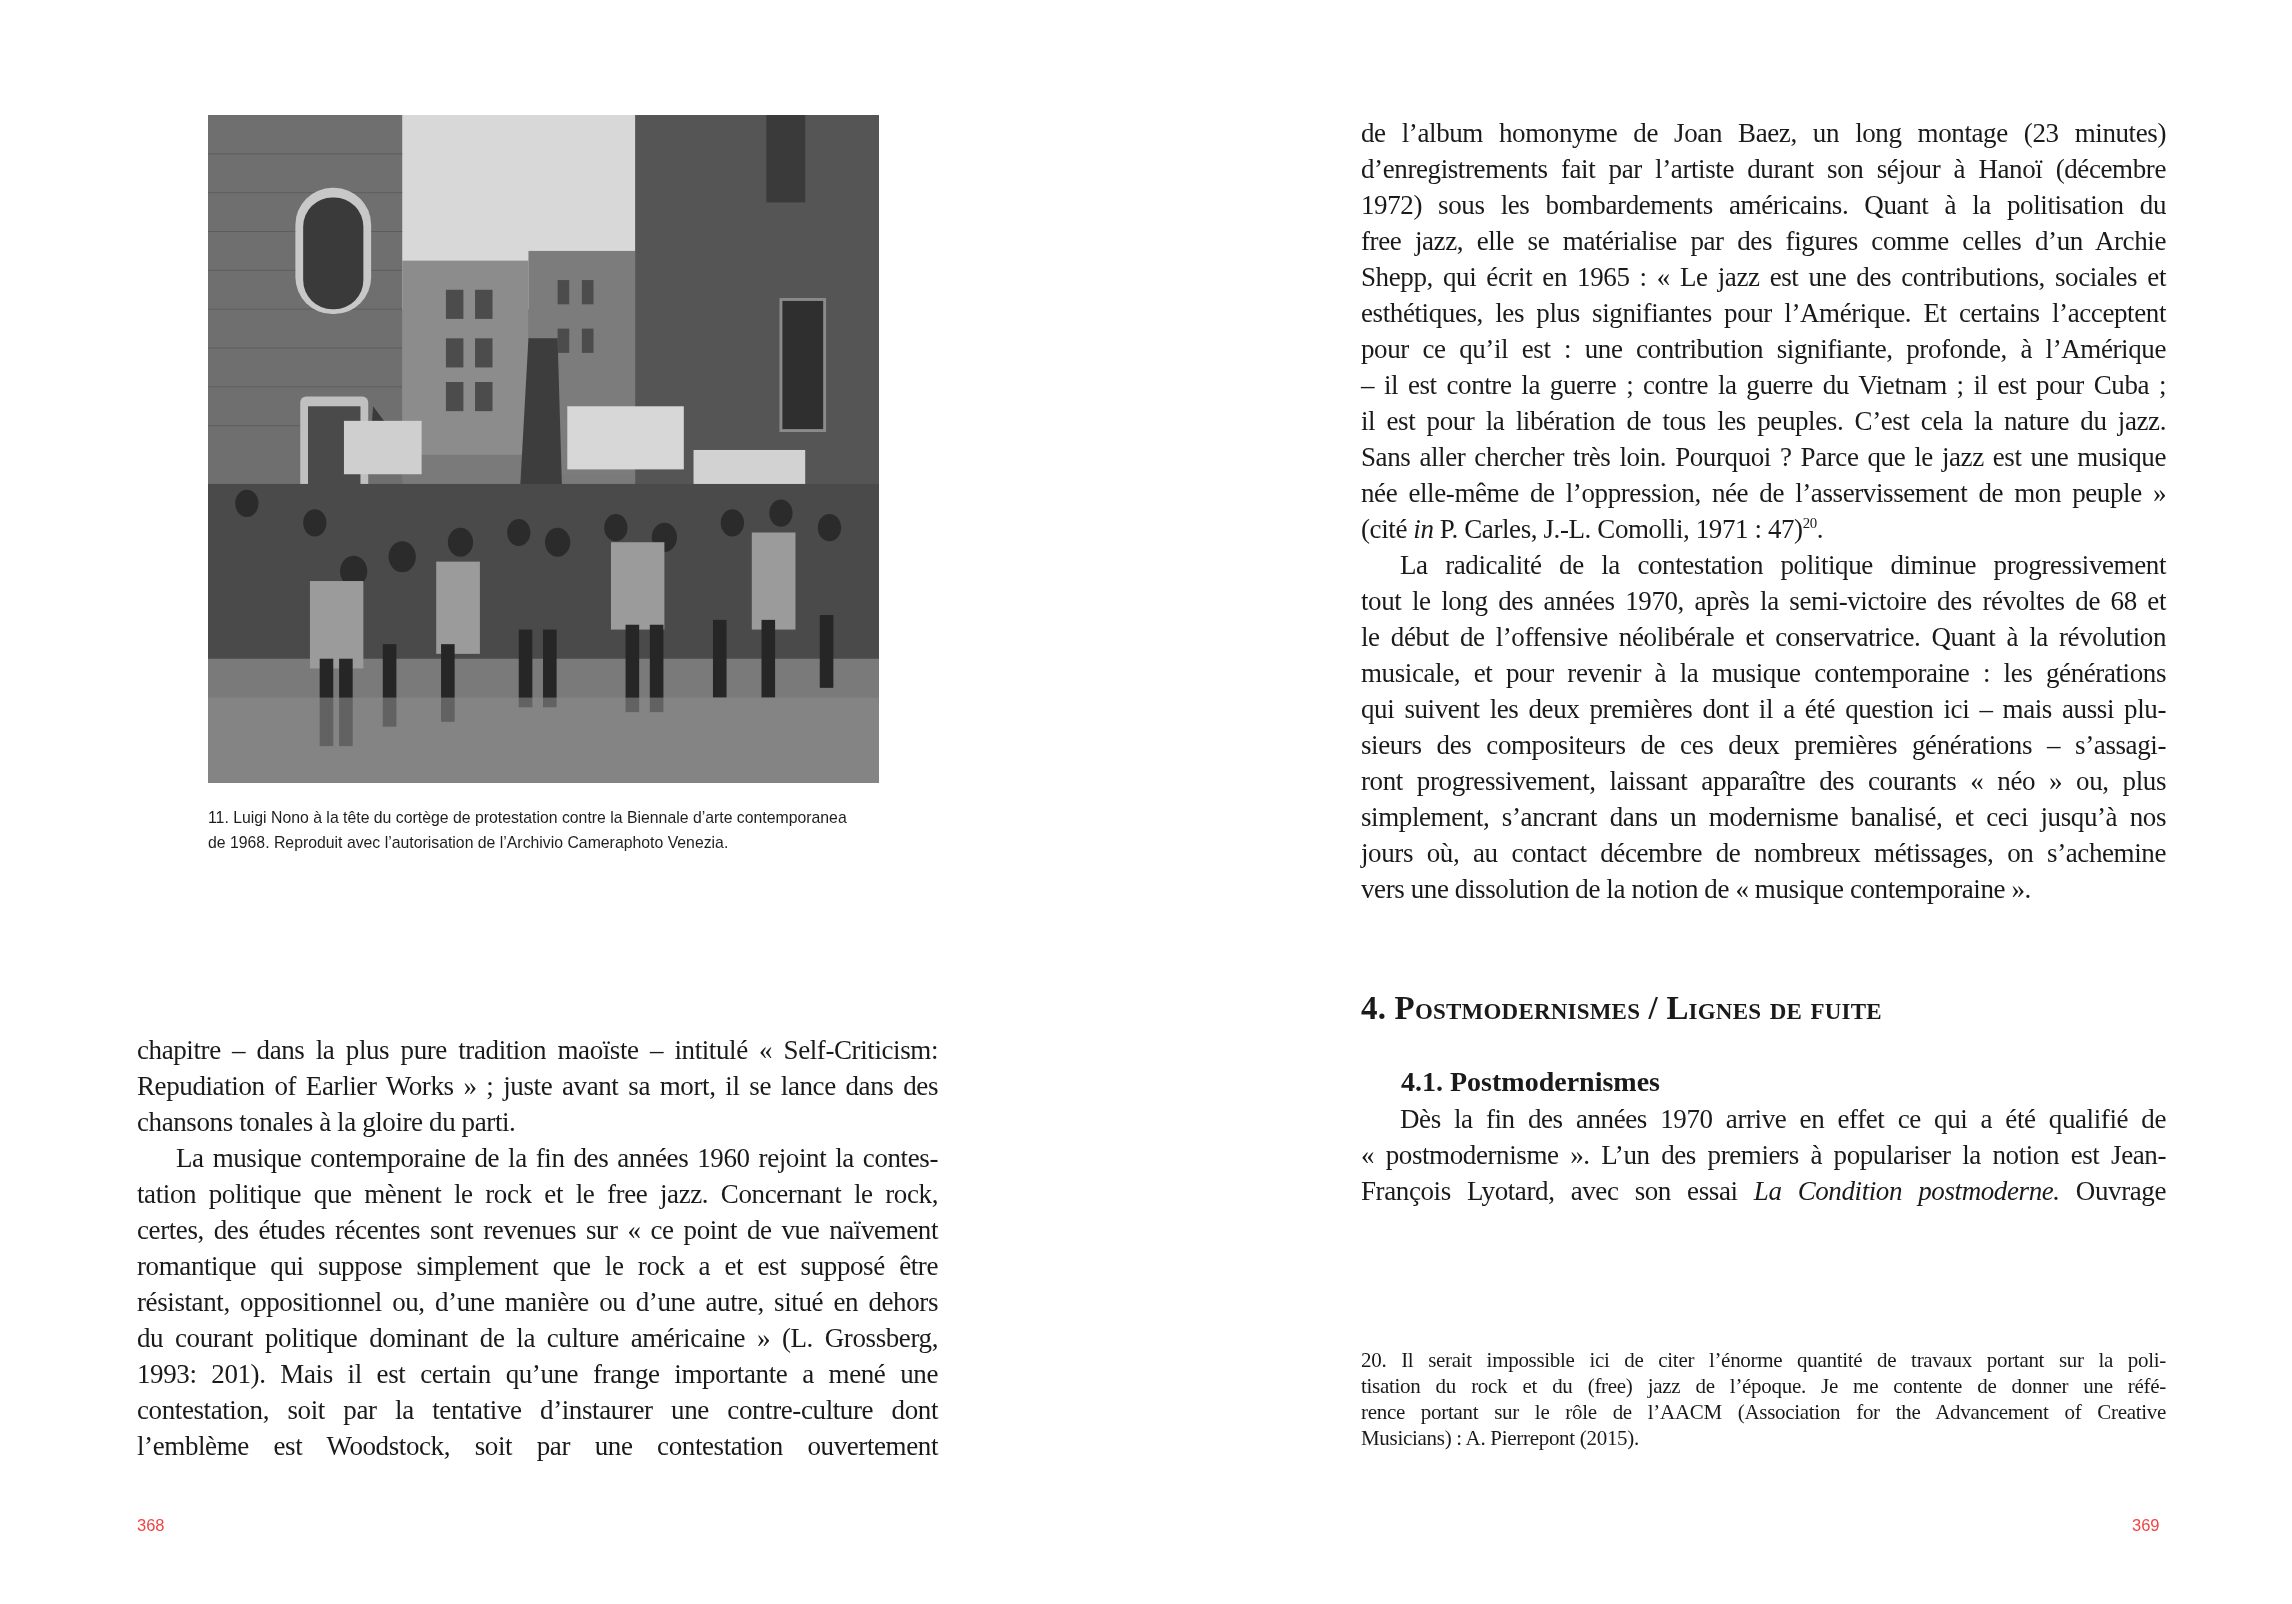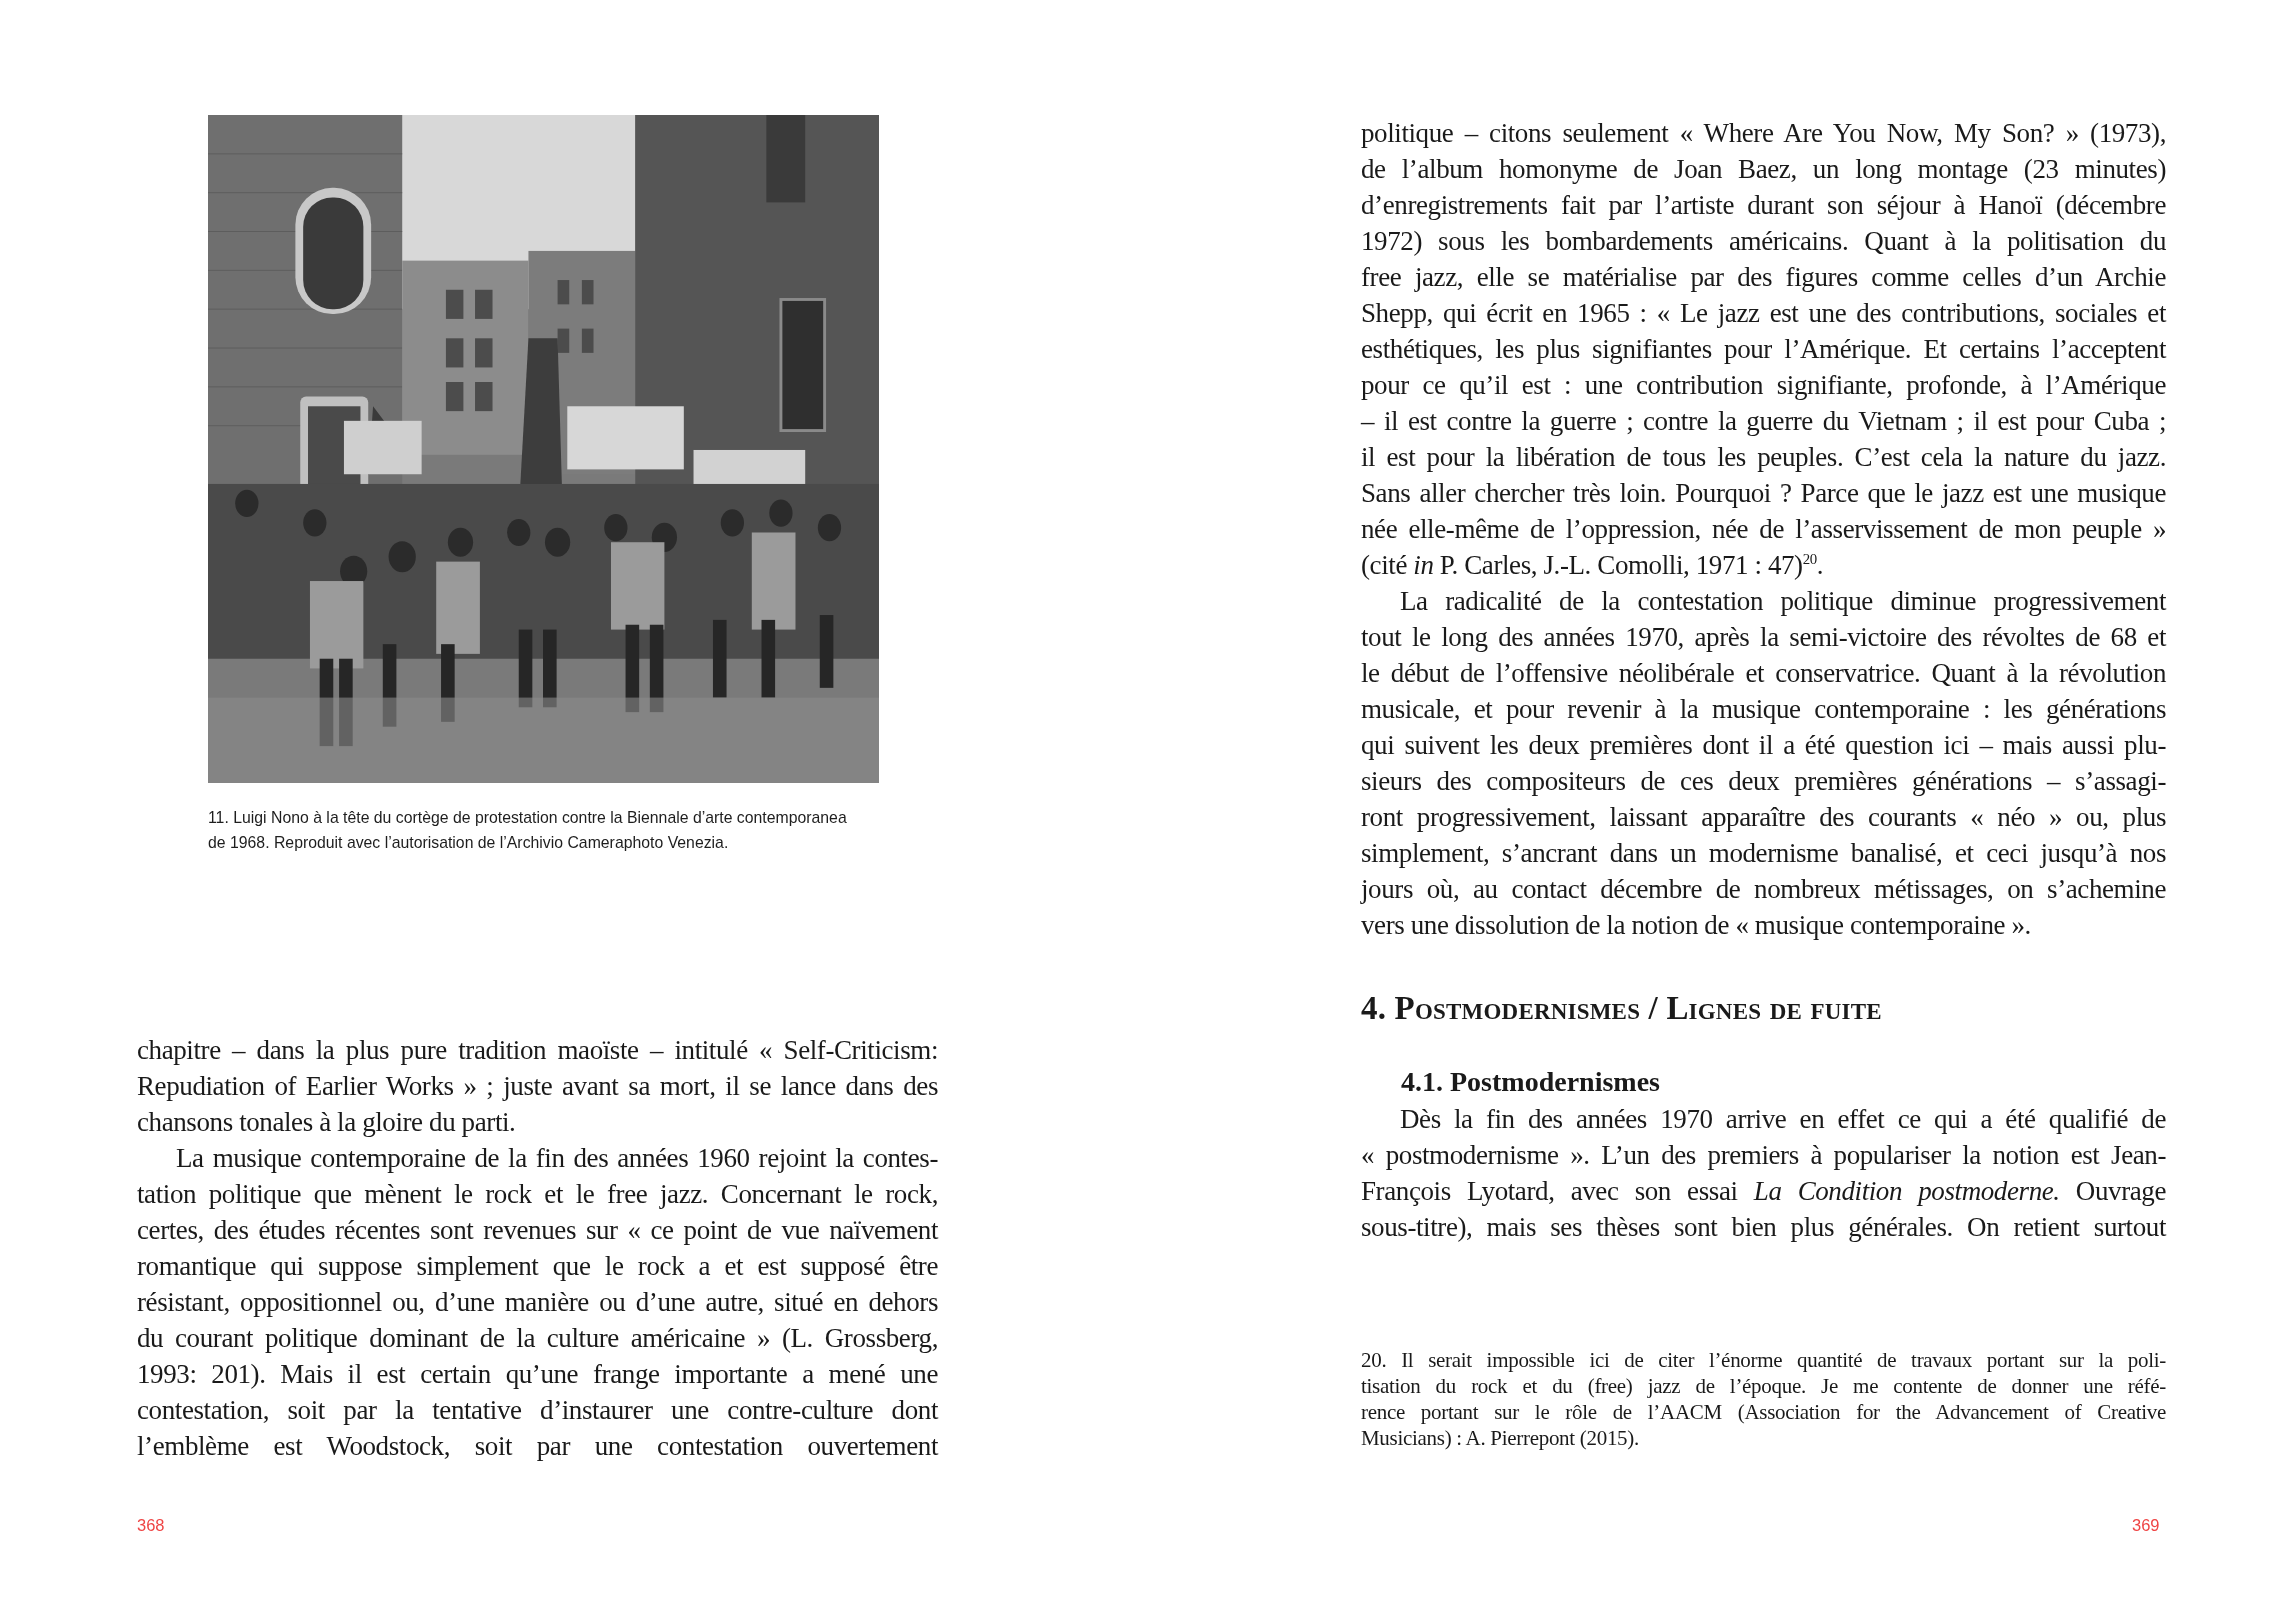--- a/index.html
+++ b/index.html
@@ -182,21 +182,20 @@
   <span class="line">1993: 201). Mais il est certain qu’une frange importante a mené une</span>
   <span class="line">contestation, soit par la tentative d’instaurer une contre-culture dont</span>
   <span class="line">l’emblème est Woodstock, soit par une contestation ouvertement</span>
 </div>
 
 <div class="page-number pn-left">368</div>
 
 <div class="page page-right"></div>
 
 <div class="text-block right-body">
-  <span class="line">politique – citons seulement « Where Are You Now, My Son? » (1973),</span>
   <span class="line">de l’album homonyme de Joan Baez, un long montage (23 minutes)</span>
   <span class="line">d’enregistrements fait par l’artiste durant son séjour à Hanoï (décembre</span>
   <span class="line">1972) sous les bombardements américains. Quant à la politisation du</span>
   <span class="line">free jazz, elle se matérialise par des figures comme celles d’un Archie</span>
   <span class="line">Shepp, qui écrit en 1965 : « Le jazz est une des contributions, sociales et</span>
   <span class="line">esthétiques, les plus signifiantes pour l’Amérique. Et certains l’acceptent</span>
   <span class="line">pour ce qu’il est : une contribution signifiante, profonde, à l’Amérique</span>
   <span class="line">–  il est contre la guerre ; contre la guerre du Vietnam ; il est pour Cuba ;</span>
   <span class="line">il est pour la libération de tous les peuples. C’est cela la nature du jazz.</span>
   <span class="line">Sans aller chercher très loin. Pourquoi ? Parce que le jazz est une musique</span>
@@ -214,21 +213,20 @@
   <span class="line last">vers une dissolution de la notion de « musique contemporaine ».</span>
 </div>
 
 <div class="h-section">4. Postmodernismes / Lignes de fuite</div>
 <div class="h-sub">4.1. Postmodernismes</div>
 
 <div class="text-block right-body2">
   <span class="line indent">Dès la fin des années 1970 arrive en effet ce qui a été qualifié de</span>
   <span class="line">« postmodernisme ». L’un des premiers à populariser la notion est Jean-</span>
   <span class="line"><span>François Lyotard, avec son essai </span><i>La Condition postmoderne.</i><span> Ouvrage</span></span>
-  <span class="line">sous-titre), mais ses thèses sont bien plus générales. On retient surtout</span>
 </div>
 
 <div class="footnote">
   <span class="line">20. Il serait impossible ici de citer l’énorme quantité de travaux portant sur la poli-</span>
   <span class="line">tisation du rock et du (free) jazz de l’époque. Je me contente de donner une réfé-</span>
   <span class="line">rence portant sur le rôle de l’AACM (Association for the Advancement of Creative</span>
   <span class="line last">Musicians) : A. Pierrepont (2015).</span>
 </div>
 
 <div class="page-number pn-right">369</div>

